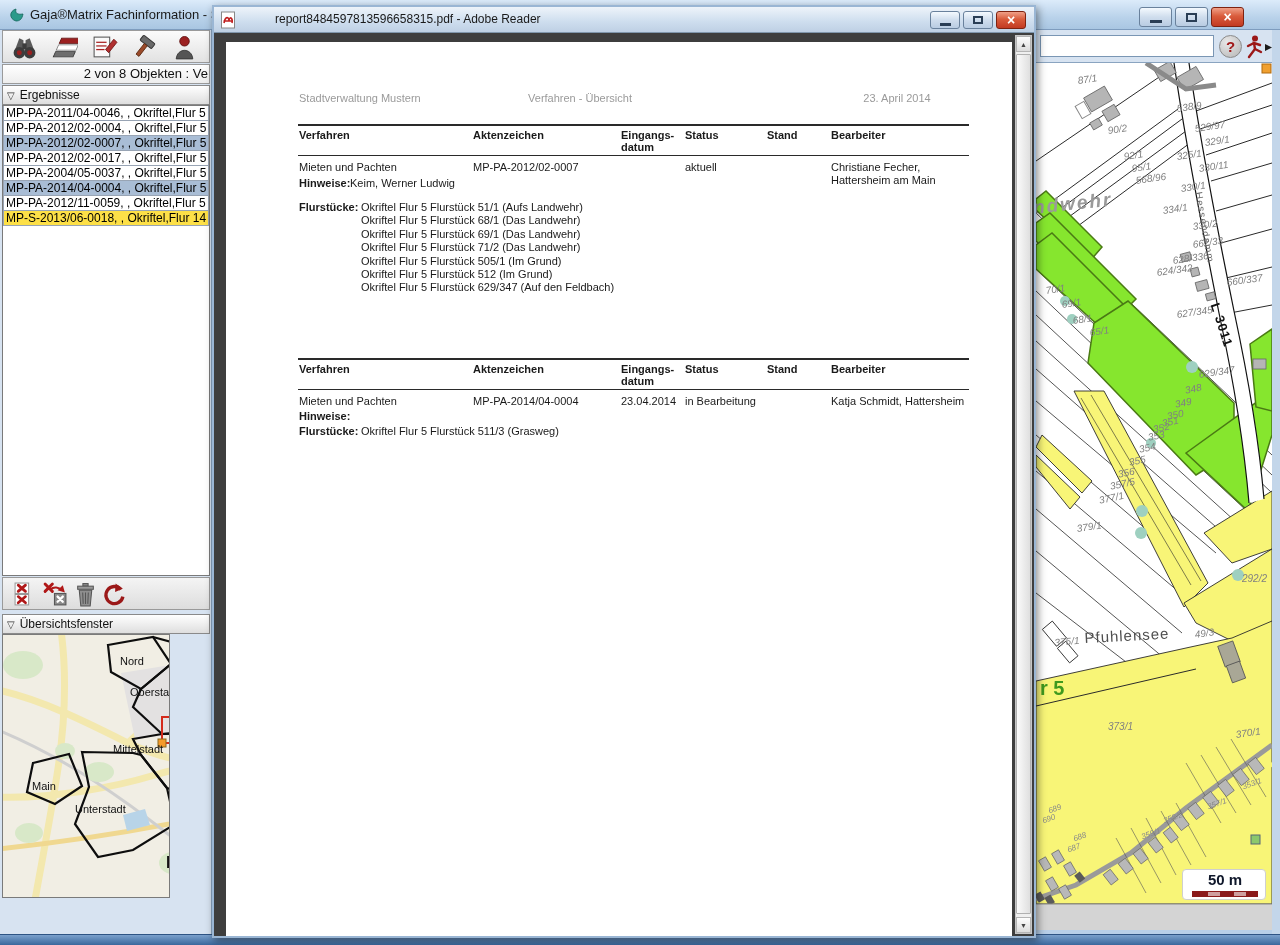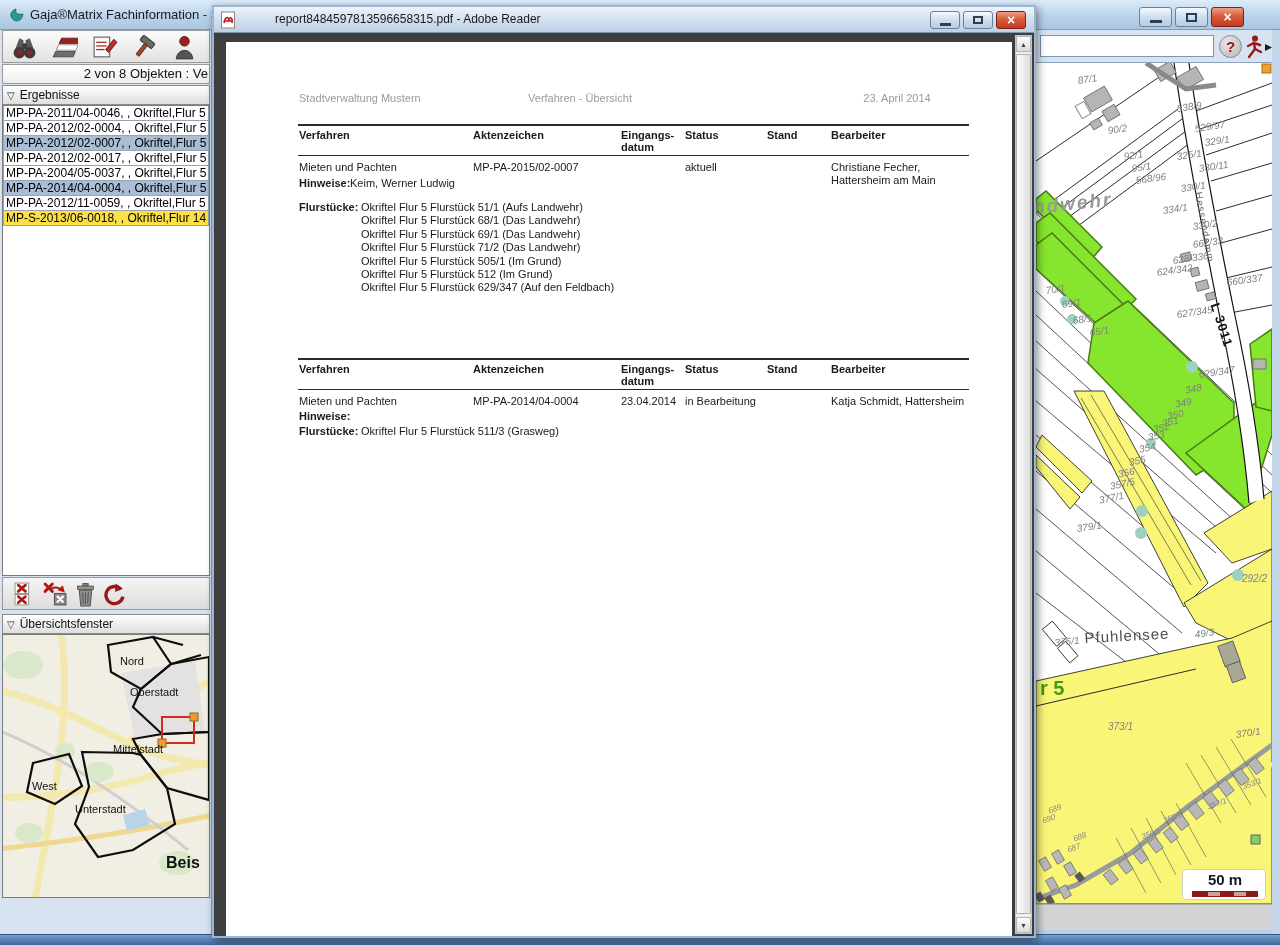--- a/index.html
+++ b/index.html
@@ -36,21 +36,21 @@
   .sect-header .tri { color:#333; font-size:10px; margin-right:5px; }
   #results-box { left:2px; top:75px; width:208px; height:471px; background:#fff; border:1px solid #7a7a7a; overflow:hidden; }
   .result-row { position:relative; height:16px; line-height:15px; font-size:12px; color:#000;
     border:1px solid #98a4b4; margin-top:-1px; padding-left:2px; white-space:nowrap; overflow:hidden; background:#fff; }
   .result-row.selected { background:#a9bdd5; }
   .result-row:last-child { background:#fde047; }
   .result-row.selected:last-child { background:#a9bdd5; }
   #sel-toolbar { left:2px; top:547px; width:208px; height:33px; background:linear-gradient(#f4f4f4,#dddddd);
     border:1px solid #9a9a9a; }
   .sel-icon { top:4px; width:25px; height:25px; }
-  #minimap-box { left:2px; top:604px; width:208px; height:264px; background:#fff; border:1px solid #7a7a7a; overflow:hidden; }
+  #minimap-box { left:2px; top:604px; width:168px; height:264px; background:#fff; border:1px solid #7a7a7a; overflow:hidden; }
   #footer { left:2px; top:869px; width:208px; height:33px; }
   #footer-text { left:42px; top:9px; font-size:12.5px; color:#111; }
 
   
   #search-row { left:1036px; top:30px; width:244px; height:32px; background:#d7e3f1; }
   #search-input { left:4px; top:5px; width:174px; height:22px; border:1px solid #7a96b4; background:#fff;
     font-size:12px; padding:2px 4px; font-family:"Liberation Sans",sans-serif; }
   #help-btn { left:183px; top:5px; width:23px; height:23px; border-radius:50%;
     background:radial-gradient(circle at 35% 30%, #e8e8e8, #b5b5b5); border:1px solid #8a8a8a;
     color:#a01818; font-weight:bold; font-size:15px; text-align:center; line-height:21px; }
@@ -241,21 +241,21 @@
         <path d="M79,117 L130,118 L138,120 L164,153 L172,189 L130,215 L95,222 L72,189 L86,152 Z"></path>
       </g>
       <rect x="159" y="82" width="32" height="26" fill="none" stroke="#d42a1a" stroke-width="2"></rect>
       <rect x="187" y="78" width="8" height="8" fill="#f49a2a" stroke="#8a6a20"></rect>
       <rect x="155" y="104" width="8" height="8" fill="#f49a2a" stroke="#8a6a20"></rect>
     </svg>
     <div id="minimap-labels">
         <span class="maplabel k-district" style="left: 117px; top: 20px;">Nord</span>
         <span class="maplabel k-district" style="left: 127px; top: 51px;">Oberstadt</span>
         <span class="maplabel k-district" style="left: 110px; top: 108px;">Mittelstadt</span>
-        <span class="maplabel k-district" style="left: 29px; top: 145px;">West</span>
+        <span class="maplabel k-district" style="left: 29px; top: 145px;">Main</span>
         <span class="maplabel k-district" style="left: 72px; top: 168px;">Unterstadt</span>
         <span class="maplabel k-city" style="left: 163px; top: 219px;">Beis</span>
       </div>
   </div>
 
 </div>
 
 <div class="abs" id="search-row">
   <input class="abs" id="search-input" type="text" value="" style="">
   <div class="abs" id="help-btn">?</div>
@@ -496,21 +496,21 @@
     <div class="hline" style="top:82px;height:2px"></div>
     <div class="col-head" style="left:73px;top:87px">Verfahren</div>
     <div class="col-head" style="left:247px;top:87px">Aktenzeichen</div>
     <div class="col-head" style="left:395px;top:87px;width:58px">Eingangs-datum</div>
     <div class="col-head" style="left:459px;top:87px">Status</div>
     <div class="col-head" style="left:541px;top:87px">Stand</div>
     <div class="col-head" style="left:605px;top:87px">Bearbeiter</div>
     <div class="hline" style="top:113px;height:1px"></div>
 
     <div class="cell" style="left:73px;top:119px">Mieten und Pachten</div>
-    <div class="cell" style="left:247px;top:119px">MP-PA-2015/02-0007</div>
+    <div class="cell" style="left:247px;top:119px">MP-PA-2012/02-0007</div>
     <div class="cell" style="left:395px;top:119px;width:58px"></div>
     <div class="cell" style="left:459px;top:119px">aktuell</div>
     <div class="cell" style="left:541px;top:119px"></div>
     <div class="cell" style="left:605px;top:119px;width:150px;line-height:13.4px">Christiane Fecher, Hattersheim am Main</div>
     <div class="cell lbl" style="left:73px;top:135px">Hinweise:</div>
     <div class="cell" style="left:124px;top:135px">Keim, Werner Ludwig</div>
     <div class="cell lbl" style="left:73px;top:159px">Flurstücke:</div>
     <div class="cell flur-list" style="left:135px;top:159px">
 
     <div>Okriftel Flur 5 Flurstück 51/1 (Aufs Landwehr)</div>

